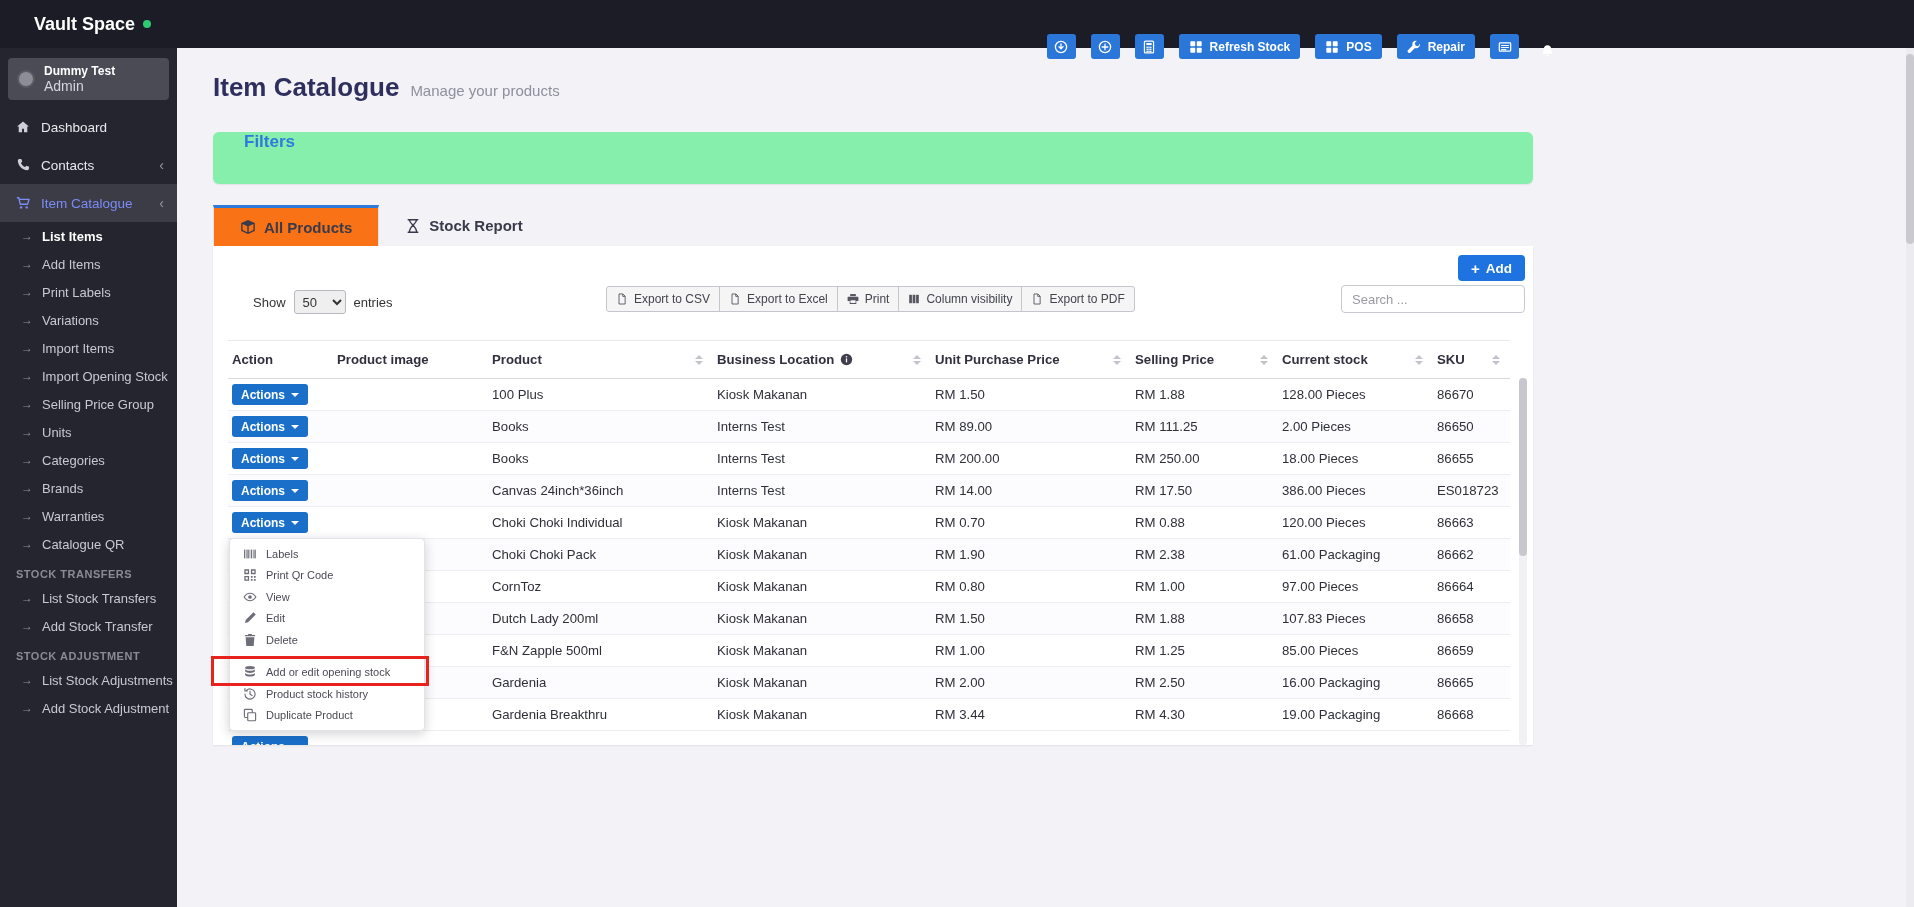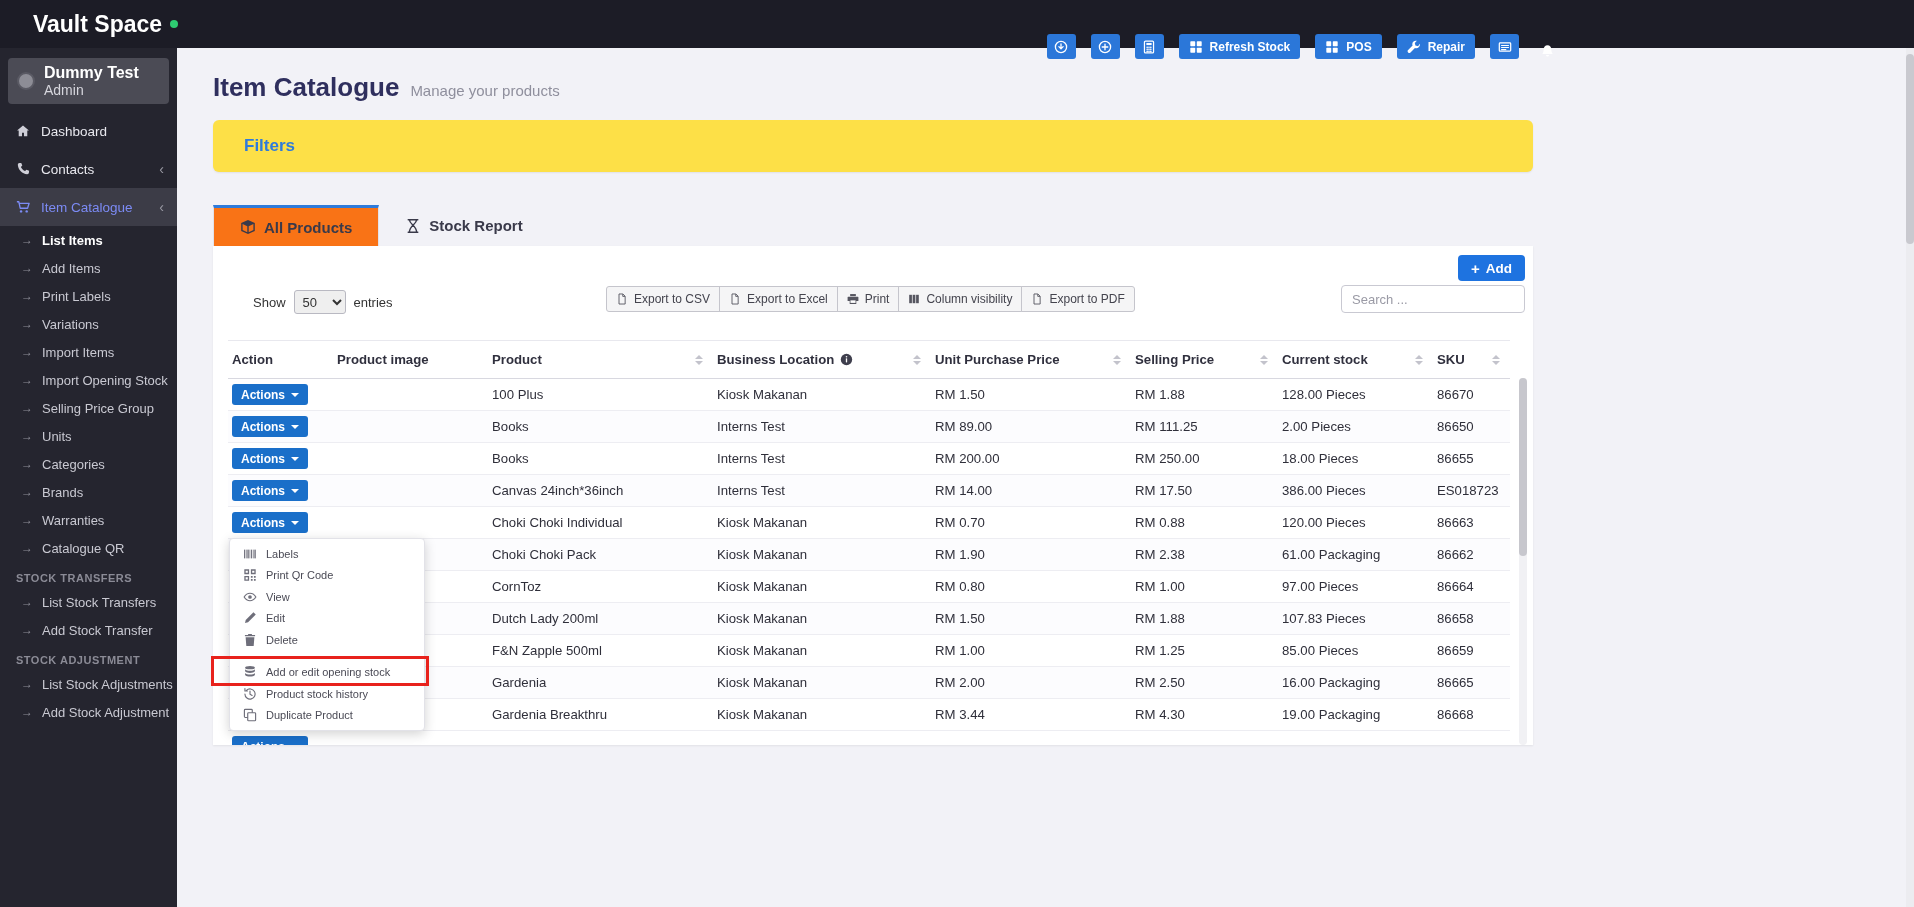--- a/index.html
+++ b/index.html
@@ -3,51 +3,51 @@
 <meta charset="utf-8">
 <style>
   * { box-sizing: border-box; margin: 0; padding: 0; }
   html,body { width:1914px; height:907px; overflow:hidden; }
   body { font-family:"Liberation Sans", sans-serif; background:#f2f2f7; position:relative; }
   .icn { display:inline-flex; line-height:0; }
   .icn svg { width:1em; height:1em; }
 
   
   .navbar { position:absolute; top:0; left:0; width:1914px; height:48px; background:#1c1c26; color:#fff; display:flex; align-items:center; z-index:20; }
-  .brand { width:177px; padding-left:34px; font-size:23px; font-weight:bold; display:flex; align-items:center; gap:8px; white-space:nowrap;justify-content:center; }
+  .brand { width:177px; padding-left:34px; font-size:18px; font-weight:bold; display:flex; align-items:center; gap:8px; white-space:nowrap; }
   .online-dot { width:8px; height:8px; border-radius:50%; background:#2ecc71; flex:0 0 auto; }
   .nav-icon { margin-left:22px; font-size:15px; color:#fff; cursor:pointer; }
   .nav-right { position:absolute; right:359px; top:11px; height:48px; display:flex; align-items:flex-end; gap:15px; }
   .nav-btn { background:#2b77d9; color:#fff; border:none; border-radius:3px; height:25px; display:inline-flex; align-items:center; gap:7px; font-weight:bold; font-size:12px; padding:0 10px; font-family:inherit; cursor:pointer; }
   .nav-btn.sq { width:29px; padding:0; justify-content:center; }
   .nav-btn .icn { font-size:14px; }
   .bell { margin-left:6px; font-size:15px; color:#fff; cursor:pointer; }
 
   
   .sidebar { position:absolute; top:48px; left:0; width:177px; bottom:0; background:#25252f; z-index:10; }
   .user-box { margin:10px 8px 8px 8px; background:#4b4b55; border-radius:4px; padding:6px 9px; display:flex; align-items:center; gap:9px; }
   .avatar { width:18px; height:18px; border-radius:50%; background:#8d8d96; border:2px solid #5a5a64; flex:0 0 auto; }
-  .user-name { font-size:16px; font-weight:bold; color:#fff; }
+  .user-name { font-size:12px; font-weight:bold; color:#fff; }
   .user-role { font-size:14px; color:#d6d6dd; }
   .side-top { height:38px; display:flex; align-items:center; gap:11px; padding-left:16px; font-size:13.5px; color:#e8e8ee; position:relative; cursor:pointer; }
   .side-top .icn { font-size:14px; color:#cfcfd8; }
   .side-top.active { background:#3c3c47; color:#7c8bf5; }
   .side-top.active .icn { color:#7c8bf5; }
   .side-top .chev { position:absolute; right:13px; color:#9a9aa4; font-size:14px; }
   .sub { height:28px; display:flex; align-items:center; gap:9px; padding-left:21px; font-size:13px; color:#c9c9d2; cursor:pointer; }
   .sub .arrow { color:#8f8f99; font-size:12px; }
   .sub.active { color:#ffffff; font-weight:bold; }
   .section { padding:10px 0 4px 16px; font-size:11px; font-weight:bold; color:#8b8b96; letter-spacing:.5px; }
 
   
   .main { position:absolute; left:177px; top:48px; right:0; bottom:0; background:#f2f2f7; }
   .page-head { position:absolute; left:36px; top:24px; display:flex; align-items:baseline; gap:11px; }
   .page-head h1 { font-size:26px; font-weight:bold; color:#2f2f5e; }
   .page-head .subtitle { font-size:15px; color:#8f8f9d; }
-  .filters-card { position:absolute; left:36px; top:72px; width:1320px; height:52px; background:#fde047; border-radius:6px; box-shadow:0 1px 2px rgba(0,0,0,.07); display:flex; align-items:center; gap:9px; padding-left:22px; cursor:pointer; }
+  .filters-card { position:absolute; left:36px; top:84px; width:1320px; height:52px; background:#86efac; border-radius:6px; box-shadow:0 1px 2px rgba(0,0,0,.07); display:flex; align-items:flex-start; gap:9px; padding-left:22px; cursor:pointer; }
   .filters-card .icn { font-size:16px; color:#2f7bdb; }
   .f-label { font-size:17px; font-weight:bold; color:#2f7bdb; }
 
   .tabs { position:absolute; left:36px; top:157px; height:41px; display:flex; }
   .tab { height:41px; display:inline-flex; align-items:center; gap:8px; padding:0 26px; font-size:15px; font-weight:bold; color:#3a3a4a; cursor:pointer; }
   .tab .icn { font-size:16px; }
   .tab.active { background:#f97316; border:1px solid #e2e2ea; border-bottom:none; border-top:3px solid #2f7bdb; }
 
   .content-card { position:absolute; left:36px; top:198px; width:1320px; height:499px; background:#fff; box-shadow:0 1px 2px rgba(0,0,0,.07); overflow:hidden; }
   .add-btn { position:absolute; top:9px; right:8px; height:26px; background:#1e73e0; color:#fff; border:none; border-radius:4px; font-size:13.5px; font-weight:bold; padding:0 13px; display:inline-flex; align-items:center; gap:6px; font-family:inherit; cursor:pointer; }

